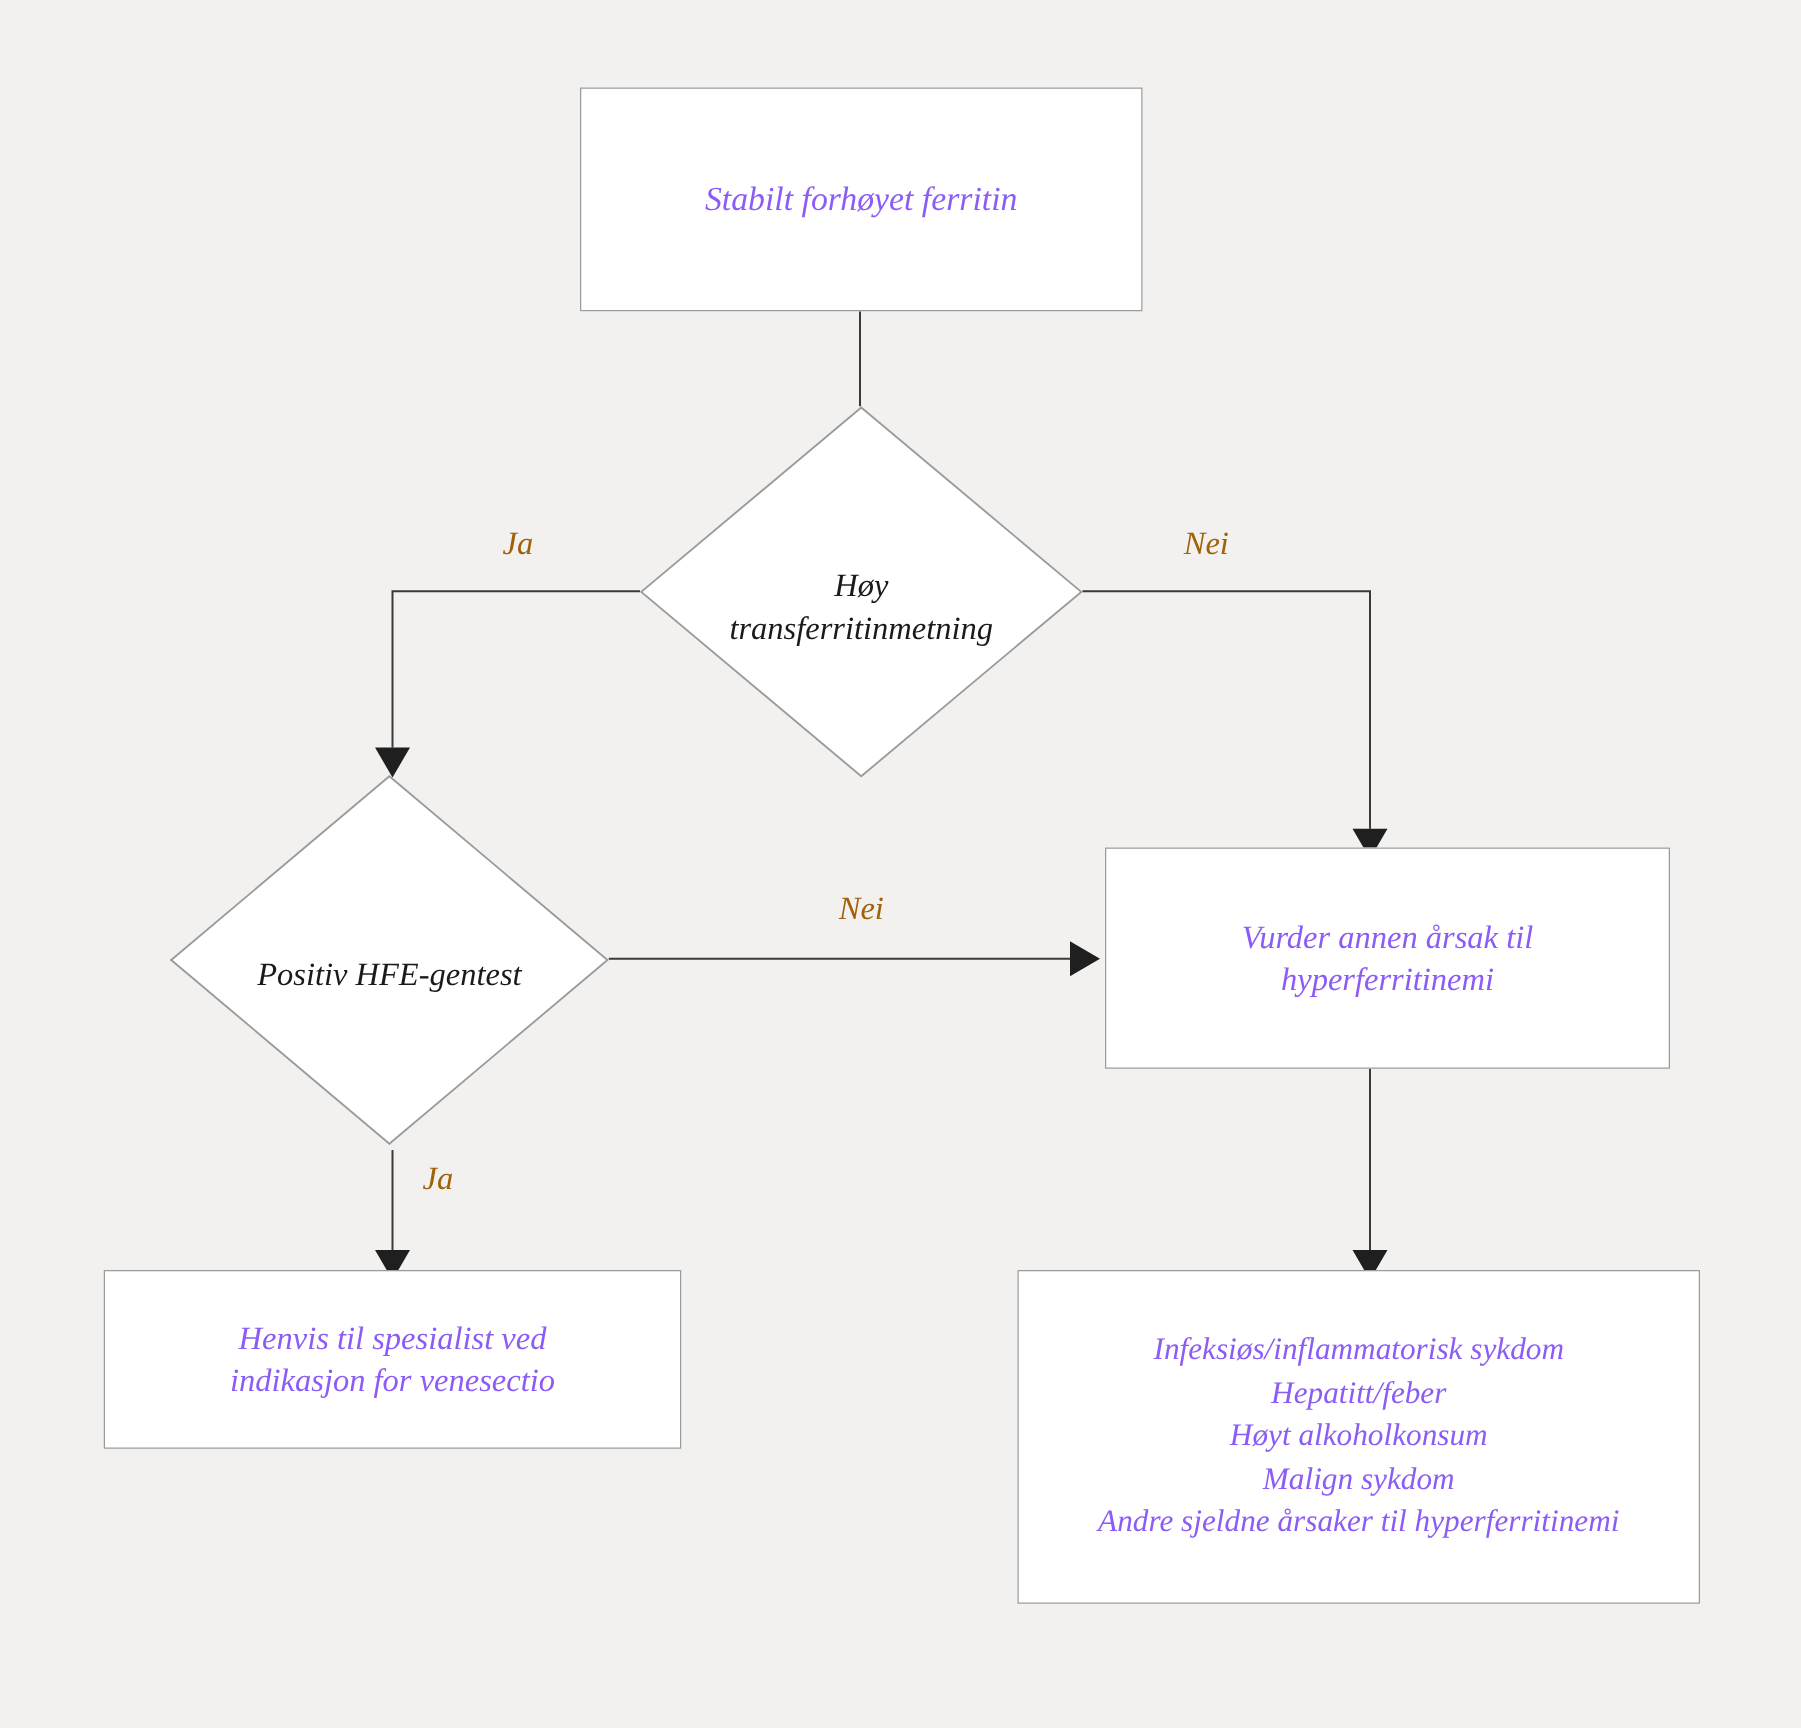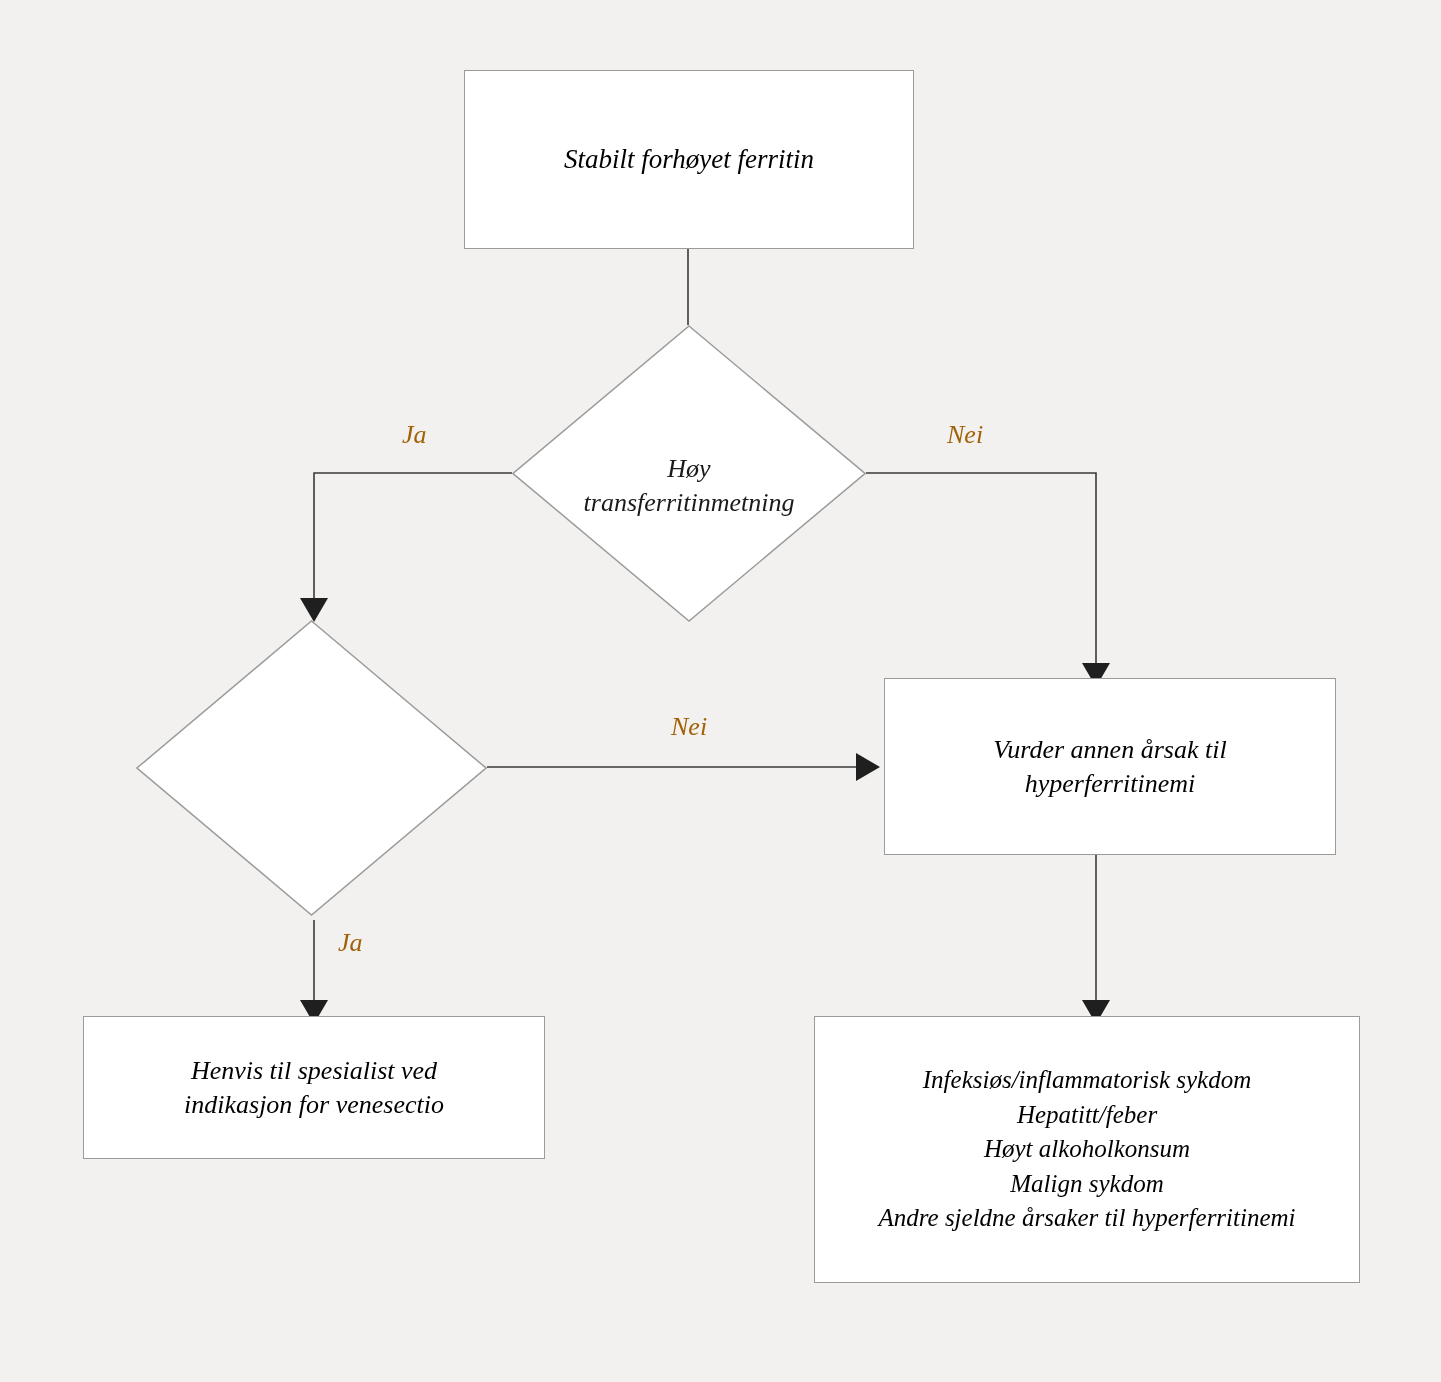--- a/index.html
+++ b/index.html
@@ -27,21 +27,21 @@
     pointer-events: none;
   }
   .node {
     position: absolute;
     box-sizing: border-box;
     display: flex;
     align-items: center;
     justify-content: center;
     text-align: center;
     font-style: italic;
-    color: #000000;
+    color: #8b5cf6;
   }
   .box {
     background: #ffffff;
     border: 1.5px solid #9b9b9b;
   }
   .diamond-wrap {
     position: absolute;
     display: flex;
     align-items: center;
     justify-content: center;
@@ -134,20 +134,21 @@
     <div class="diamond-label" style="font-size:26px;">
       <div>Høy</div>
       <div>transferritinmetning</div>
     </div>
   </div>
 
   <div class="diamond-wrap" style="left:136px; top:620px; width:351px; height:296px;">
     <svg class="diamond-shape" viewBox="0 0 351 296" preserveAspectRatio="none">
       <polygon points="175.5,1 350,148 175.5,295 1,148" fill="#ffffff" stroke="#9b9b9b" stroke-width="1.5"></polygon>
     </svg>
+    <div class="diamond-label" style="font-size:26px;">Positiv HFE-gentest</div>
   </div>
 
   <div class="node box" style="left:884px; top:678px; width:452px; height:177px; font-size:26px;">
     <div class="ln-1">
       <div>Vurder annen årsak til</div>
       <div>hyperferritinemi</div>
     </div>
   </div>
 
   <div class="node box" style="left:83px; top:1016px; width:462px; height:143px; font-size:26px;">

